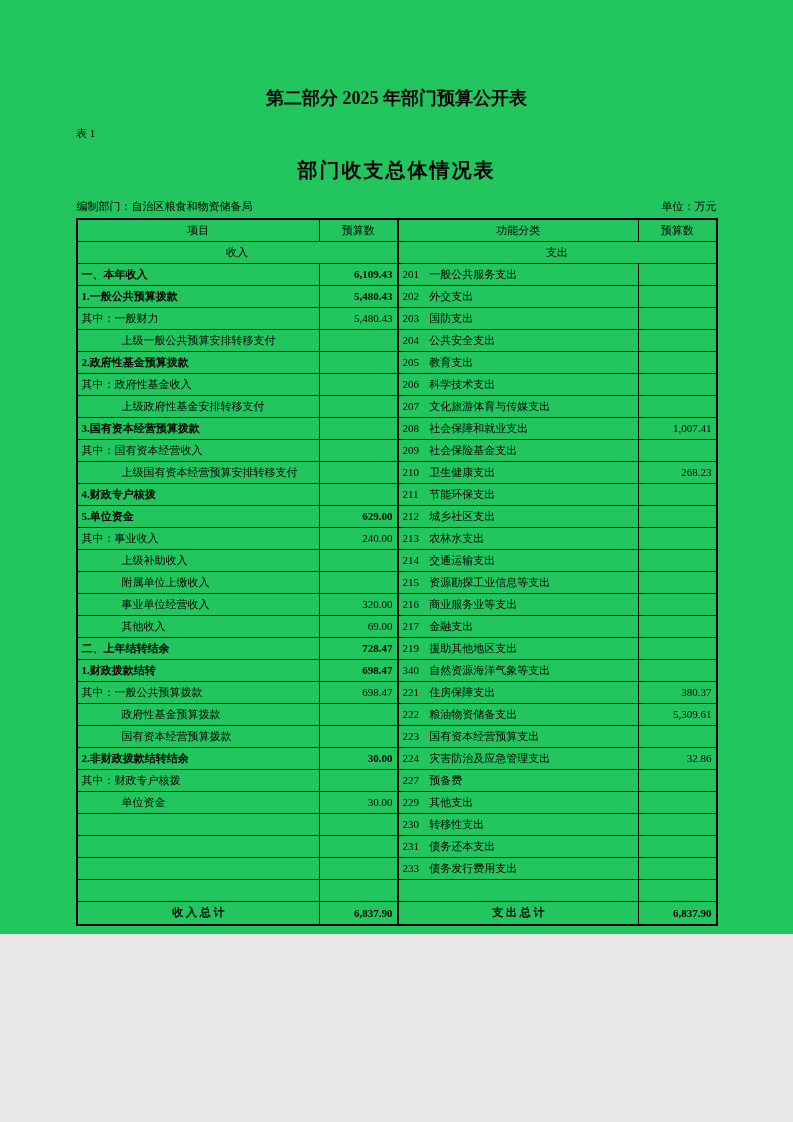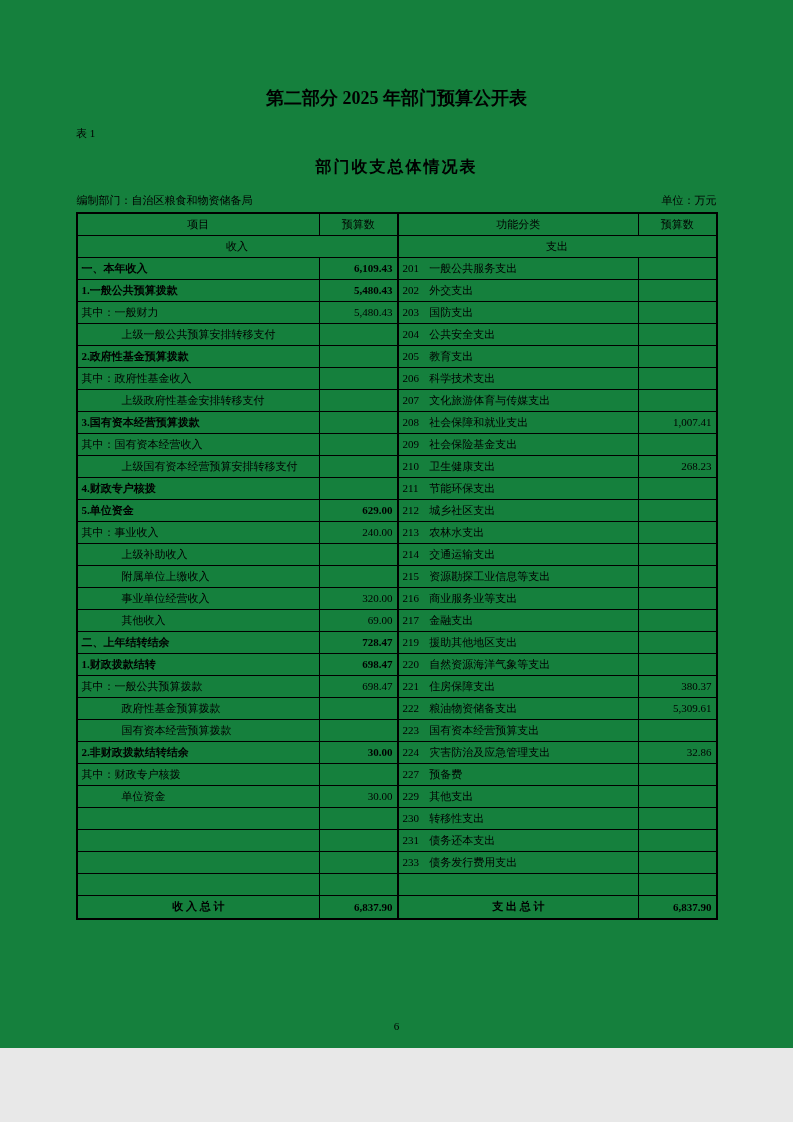--- a/index.html
+++ b/index.html
@@ -1,40 +1,40 @@
 <!DOCTYPE html>
 <html><head>
 <meta charset="utf-8">
 <style>
   * { margin:0; padding:0; box-sizing:border-box; }
   html,body { background:#e8e8e8; }
   .page {
     position:relative;
-    width:793px; height:1048px;
-    background:#15803d;
+    width:793px; height:934px;
+    background:#22c55e;
     font-family:"Liberation Serif","DejaVu Serif",serif;
     color:#000;
     margin:0 auto;
     overflow:hidden;
   }
   .title {
     padding-top:86px;
     text-align:center;
     font-size:18px;
     font-weight:bold;
     line-height:24px;
   }
   .table-label {
     margin:16px 0 0 76px;
     font-size:11px;
   }
   .subtitle {
     margin-top:16px;
     text-align:center;
-    font-size:16px;
+    font-size:20px;
     font-weight:bold;
     letter-spacing:2px;
   }
   .meta-row {
     width:640px;
     margin:15px auto 4px auto;
     display:flex;
     justify-content:space-between;
     font-size:11px;
   }
@@ -213,21 +213,21 @@
         </tr>
         <tr>
           <td class="c-item bold">二、上年结转结余</td>
           <td class="c-num bold">728.47</td>
           <td class="c-fn div-l"><span class="code">219</span><span> 援助其他地区支出</span></td>
           <td class="c-num"></td>
         </tr>
         <tr>
           <td class="c-item bold">1.财政拨款结转</td>
           <td class="c-num bold">698.47</td>
-          <td class="c-fn div-l"><span class="code">220</span><span> 自然资源海洋气象等支出</span></td>
+          <td class="c-fn div-l"><span class="code">340</span><span> 自然资源海洋气象等支出</span></td>
           <td class="c-num"></td>
         </tr>
         <tr>
           <td class="c-item">其中：一般公共预算拨款</td>
           <td class="c-num">698.47</td>
           <td class="c-fn div-l"><span class="code">221</span><span> 住房保障支出</span></td>
           <td class="c-num">380.37</td>
         </tr>
         <tr>
           <td class="c-item indent">政府性基金预算拨款</td>

